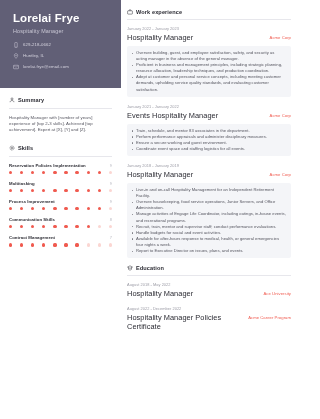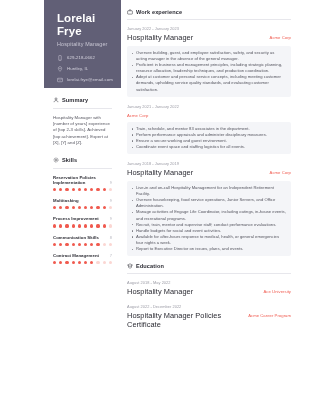--- a/index.html
+++ b/index.html
@@ -5,21 +5,21 @@
   * { margin:0; padding:0; box-sizing:border-box; }
   html,body { width:297px; height:419px; }
   body {
     font-family:"Liberation Sans", sans-serif;
     background:#ffffff;
     display:flex;
     overflow:hidden;
   }
 
   
-  .sidebar { width:121px; height:412px; background:#ffffff; flex:0 0 121px; position:relative;padding-left:44px; }
+  .sidebar { width:121px; height:412px; background:#ffffff; flex:0 0 121px; position:relative; }
   .side-head {
     background:#615f76;
     height:88px;
     padding:12px 10px 0 13px;
     color:#ffffff;
   }
   .full-name {
     font-size:11.5px;
     font-weight:bold;
     letter-spacing:.1px;
@@ -301,20 +301,21 @@
           </div>
           <ul class="bullets">
             <li>Oversee building, guest, and employee satisfaction, safety, and security as acting manager in the absence of the general manager.</li>
             <li>Proficient in business and management principles, including strategic planning, resource allocation, leadership techniques, and production coordination.</li>
             <li>Adept at customer and personal service concepts, including meeting customer demands, upholding service quality standards, and evaluating customer satisfaction.</li>
           </ul>
         </div>
         <div class="entry">
           <div class="entry-date">January 2021 - January 2022</div>
           <div class="entry-row">
+            <div class="entry-title">Events Hospitality Manager</div>
             <div class="entry-org">Acme Corp</div>
           </div>
           <ul class="bullets">
             <li>Train, schedule, and mentor 83 associates in the department.</li>
             <li>Perform performance appraisals and administer disciplinary measures.</li>
             <li>Ensure a secure working and guest environment.</li>
             <li>Coordinate event space and staffing logistics for all events.</li>
           </ul>
         </div>
         <div class="entry">

